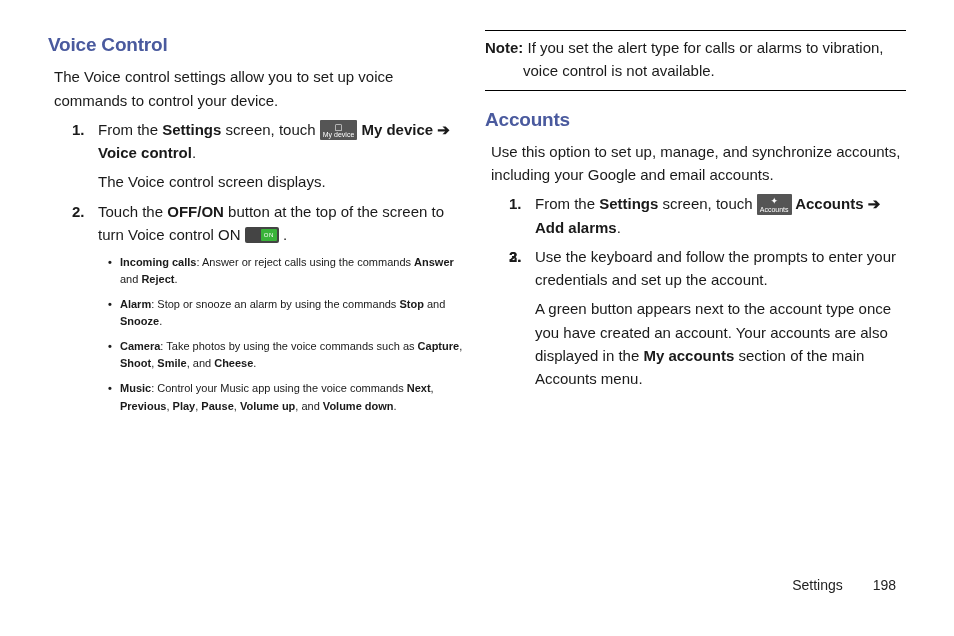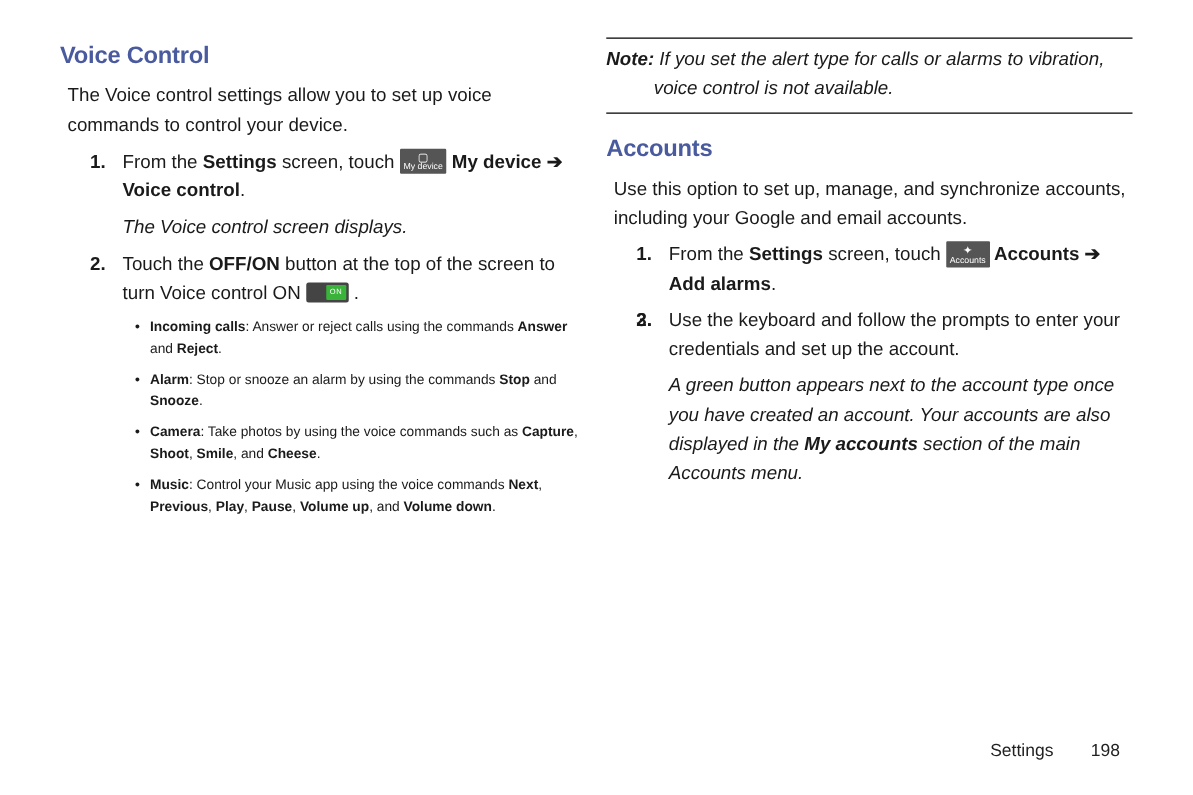--- a/index.html
+++ b/index.html
@@ -48,21 +48,20 @@
     padding-left: 26px;
     margin-bottom: 6px;
   }
   ol.steps > li > .num {
     position: absolute;
     left: 0;
     font-weight: 700;
   }
   .step-extra {
     margin-top: 6px;
-    font-style: italic;
   }
   ul.features {
     list-style: none;
     padding-left: 10px;
     margin: 8px 0 0 0;
     font-size: 11px;
   }
   ul.features > li {
     position: relative;
     padding-left: 12px;
@@ -114,25 +113,25 @@
     text-align: center;
     line-height: 12px;
     letter-spacing: 0.5px;
   }
   .note-block {
     border-top: 1px solid #000;
     border-bottom: 1px solid #000;
     padding: 5px 0 7px 0;
     margin: 0 0 14px 0;
   }
-  .note-block .note-line { padding-left:0;font-style:italic; }
+  .note-block .note-line { padding-left:0; }
   .note-indent { padding-left: 38px; display:block;}
   .footer {
     position: absolute;
-    bottom: 24px;
+    bottom: 39px;
     right: 58px;
     font-size: 14px;
     color:#222;
   }
   .footer .pg { margin-left: 26px; }
 </style>
 </head>
 <body>
 
 <div class="columns">

